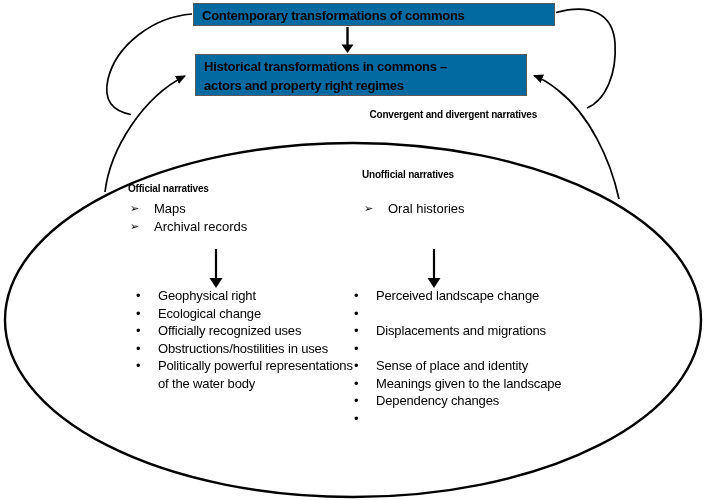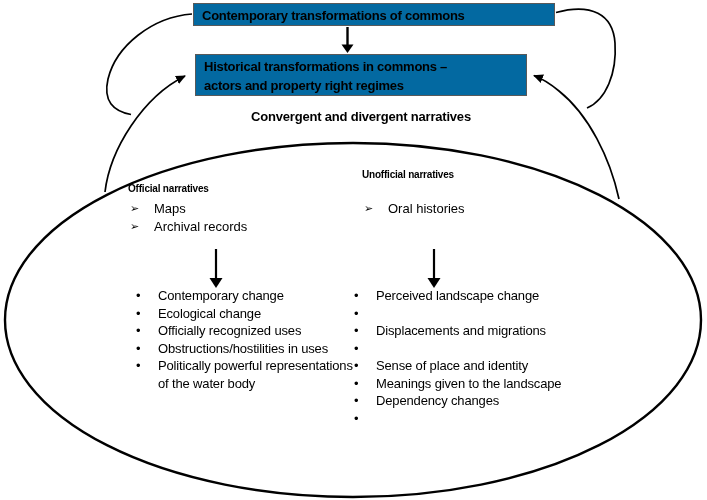--- a/index.html
+++ b/index.html
@@ -10,22 +10,22 @@
   .layer { position:absolute; left:0; top:0; }
   .box {
     position:absolute; box-sizing:border-box; background:#0369a1;
     border:1.4px solid #595959; font-weight:bold; font-size:13px;
     letter-spacing:-0.25px; line-height:19px; padding-left:8px;
     display:flex; flex-direction:column; justify-content:flex-end;
   }
   .box1 { left:193px; top:3px;  width:362px; height:23px; }
   .box2 { left:195px; top:54px; width:332px; height:42px; }
   .subtitle {
-    position:absolute; left:185px; top:109px; width:352px; text-align:center;
-    font-weight:bold; font-size:13px; letter-spacing:-0.2px;
+    position:absolute; left:185px; top:109px; width:352px; text-align:right;
+    font-weight:bold; font-size:10px; letter-spacing:-0.2px;
   }
   .col-head { position:absolute; font-weight:bold; font-size:10px; letter-spacing:-0.2px; }
   .src-list { position:absolute; font-size:13px; }
   .src-row  { display:flex; line-height:17.5px; }
   .tri  { flex:0 0 26px; padding-left:2px; box-sizing:border-box; font-size:11px; }
   .blist { position:absolute; font-size:13px; letter-spacing:-0.15px; }
   .bl-item { display:flex; line-height:17.5px; }
   .bullet { flex:0 0 28px; padding-left:6px; box-sizing:border-box; }
   .btext  { flex:1; }
 </style>
@@ -88,21 +88,21 @@
   <div class="src-list" style="left:362px; top:200px;">
     <div class="src-row">
       <span class="tri">➢</span>
       <span>Oral histories</span>
     </div>
   </div>
 
   <div class="blist" style="left:130px; top:287px; width:225px;">
     <div class="bl-item">
       <span class="bullet">•</span>
-      <span class="btext">Contemporary change</span>
+      <span class="btext">Geophysical right</span>
     </div>
     <div class="bl-item">
       <span class="bullet">•</span>
       <span class="btext">Ecological change</span>
     </div>
     <div class="bl-item">
       <span class="bullet">•</span>
       <span class="btext">Officially recognized uses</span>
     </div>
     <div class="bl-item">

